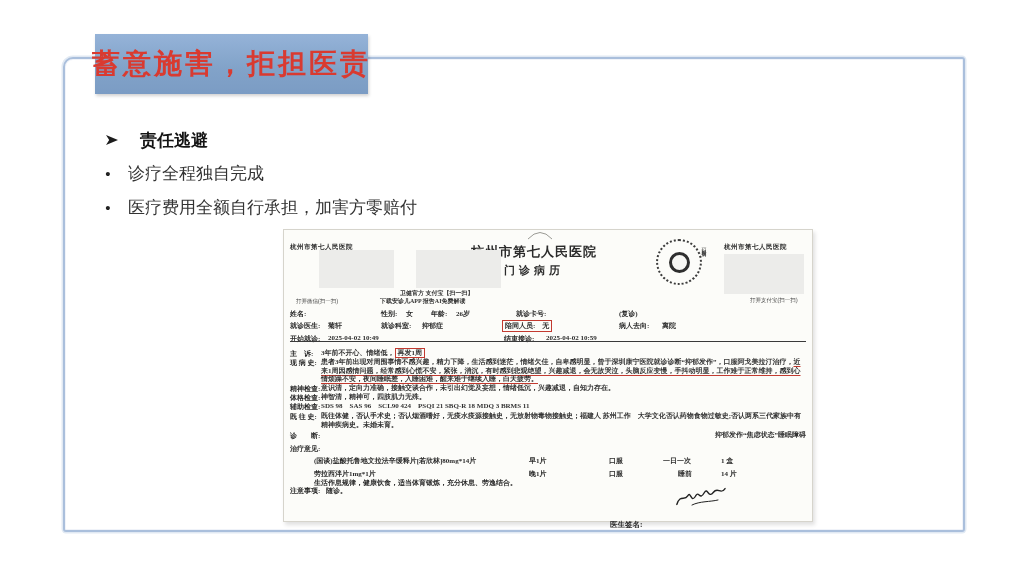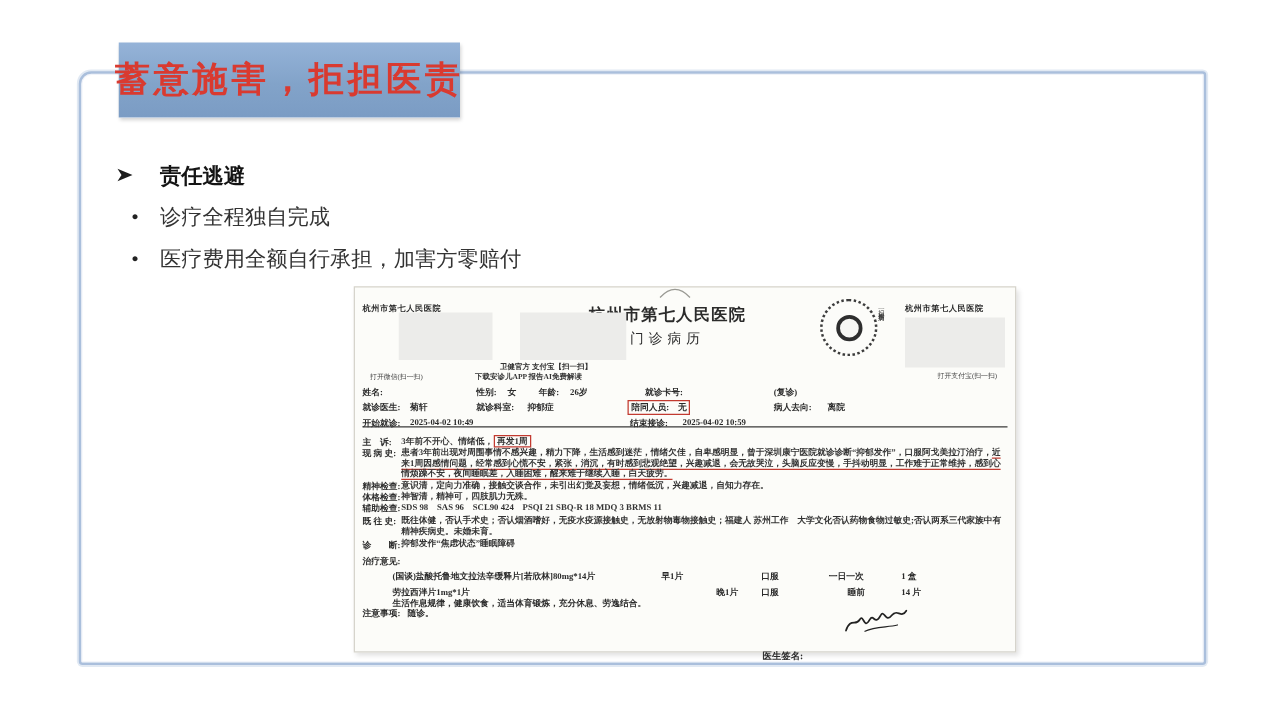--- a/index.html
+++ b/index.html
@@ -25,36 +25,36 @@
     box-shadow:1px 2px 3px rgba(0,0,0,.18);
     display:flex;align-items:center;justify-content:center;
   }
   .title-box span{
     font-size:28px;font-weight:bold;color:#d93a30;letter-spacing:3px;white-space:nowrap;
   }
 
   
   .bullet{position:absolute;display:flex;align-items:center;gap:12px;color:#333;}
   .bullet .mk{width:16px;text-align:center;flex:0 0 16px;}
-  .b1{left:92px;top:129px;font-size:17px;font-weight:bold;color:#141414;gap:20px;}
+  .b1{left:104px;top:129px;font-size:17px;font-weight:bold;color:#141414;gap:20px;}
   .b2{left:100px;top:162px;font-size:17px;}
   .b3{left:100px;top:196px;font-size:17px;}
   .b2 .mk,.b3 .mk{font-size:15px;color:#222;}
 
   
   .doc{
     position:absolute;left:283px;top:229px;width:528px;height:291px;
     background:#fcfcf9;border:1px solid #d6d4cc;
     box-shadow:2px 3px 4px rgba(0,0,0,.12);
     font-family:"Liberation Serif","DejaVu Serif",serif;color:#2b2b2b;
   }
   .doc .abs{position:absolute;white-space:nowrap;}
   .corner{font-size:6.5px;font-weight:bold;letter-spacing:.5px;}
   .doc-title{left:150px;top:13px;width:200px;text-align:center;font-size:13px;font-weight:bold;letter-spacing:1px;}
-  .doc-sub{left:150px;top:33px;width:200px;text-align:center;font-size:11px;font-weight:normal;letter-spacing:4px;}
+  .doc-sub{left:150px;top:33px;width:200px;text-align:center;font-size:11px;font-weight:bold;letter-spacing:4px;}
   .grey{position:absolute;background:#ececea;}
   .hint{font-size:5.5px;color:#444;}
   .apphint{font-size:6px;font-weight:bold;color:#333;}
   .seal{
     position:absolute;left:372px;top:9px;width:42px;height:42px;border-radius:50%;
     border:2px dotted #3c3c3c;display:flex;align-items:center;justify-content:center;
   }
   .seal .inner{
     width:15px;height:15px;border-radius:50%;border:3.5px solid #2e2e2e;background:#f7f7f4;
   }
@@ -161,32 +161,32 @@
     <span class="flabel" style="top:163px;">体格检查:</span>
     <span class="fval" style="top:163px;">神智清，精神可，四肢肌力无殊。</span>
 
     <span class="flabel" style="top:172px;">辅助检查:</span>
     <span class="fval" style="top:172px;">SDS 98　SAS 96　SCL90 424　PSQI 21 SBQ-R 18 MDQ 3 BRMS 11</span>
 
     <span class="flabel" style="top:182px;">既 往 史:</span>
     <span class="fval" style="top:182px;">既往体健，否认手术史；否认烟酒嗜好，无疫水疫源接触史，无放射物毒物接触史；福建人 苏州工作　大学文化否认药物食物过敏史;否认两系三代家族中有精神疾病史。未婚未育。</span>
 
     <span class="flabel" style="top:201px;">诊　　断:</span>
-    <span class="fval" style="top:201px;">抑郁发作“焦虑状态”睡眠障碍</span>
+    <span class="fval" style="top:201px;text-align:right;">抑郁发作“焦虑状态”睡眠障碍</span>
 
     <span class="flabel" style="top:214px;">治疗意见:</span>
 
     <span class="abs med" style="left:30px;top:226px;">(国谈)盐酸托鲁地文拉法辛缓释片[若欣林]80mg*14片</span>
     <span class="abs med" style="left:245px;top:226px;">早1片</span>
     <span class="abs med" style="left:325px;top:226px;">口服</span>
     <span class="abs med" style="left:379px;top:226px;">一日一次</span>
     <span class="abs med" style="left:437px;top:226px;">1 盒</span>
 
     <span class="abs med" style="left:30px;top:239px;">劳拉西泮片1mg*1片</span>
-    <span class="abs med" style="left:245px;top:239px;margin-left:44px;">晚1片</span>
+    <span class="abs med" style="left:245px;top:239px;">晚1片</span>
     <span class="abs med" style="left:325px;top:239px;">口服</span>
     <span class="abs med" style="left:379px;top:239px;padding-left:15px;">睡前</span>
     <span class="abs med" style="left:437px;top:239px;">14 片</span>
 
     <span class="abs med" style="left:30px;top:248px;">生活作息规律，健康饮食，适当体育锻炼，充分休息、劳逸结合。</span>
 
     <span class="flabel" style="top:256px;">注意事项:</span>
     <span class="abs med" style="left:42px;top:256px;">随诊。</span>
 
     <span class="abs sig-label">医生签名:</span>

